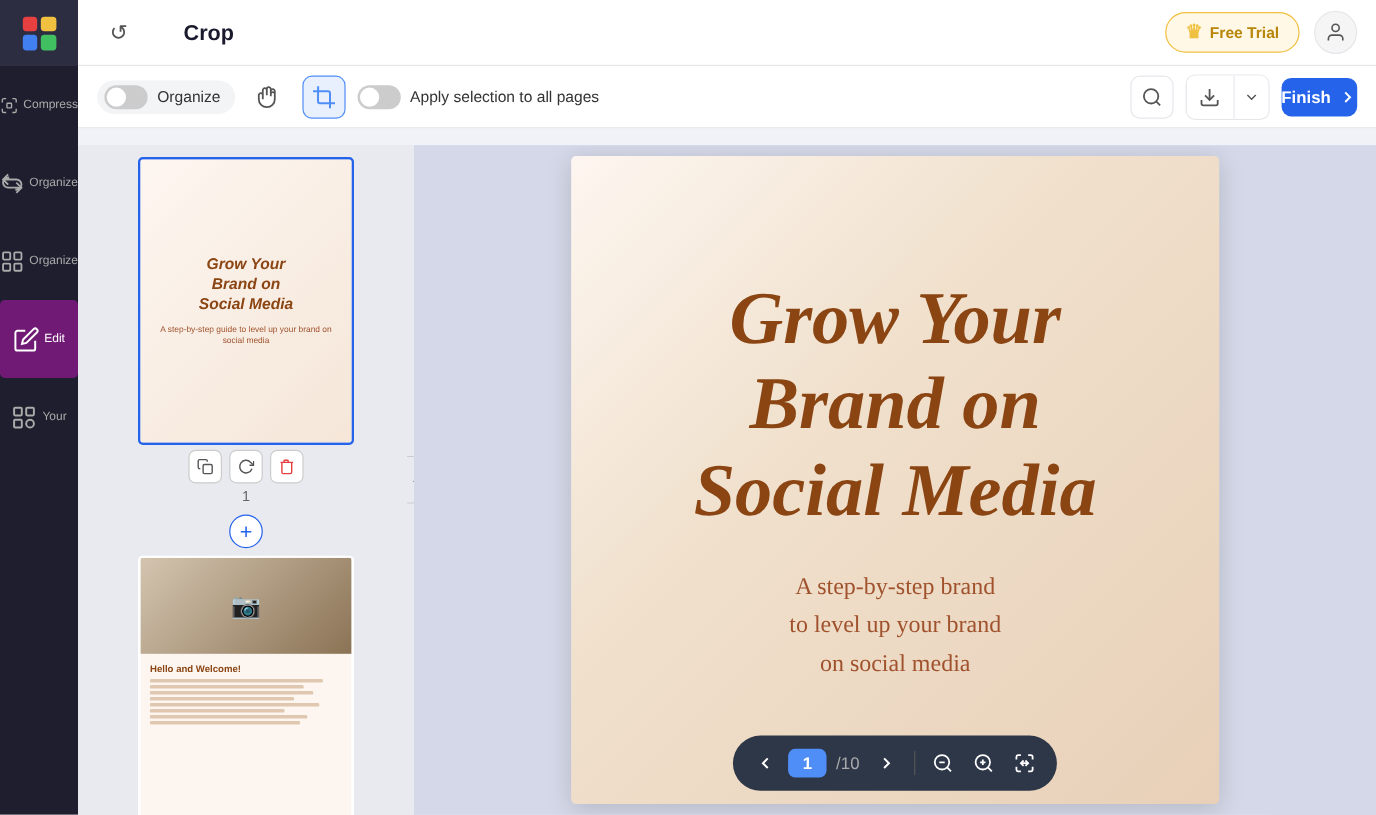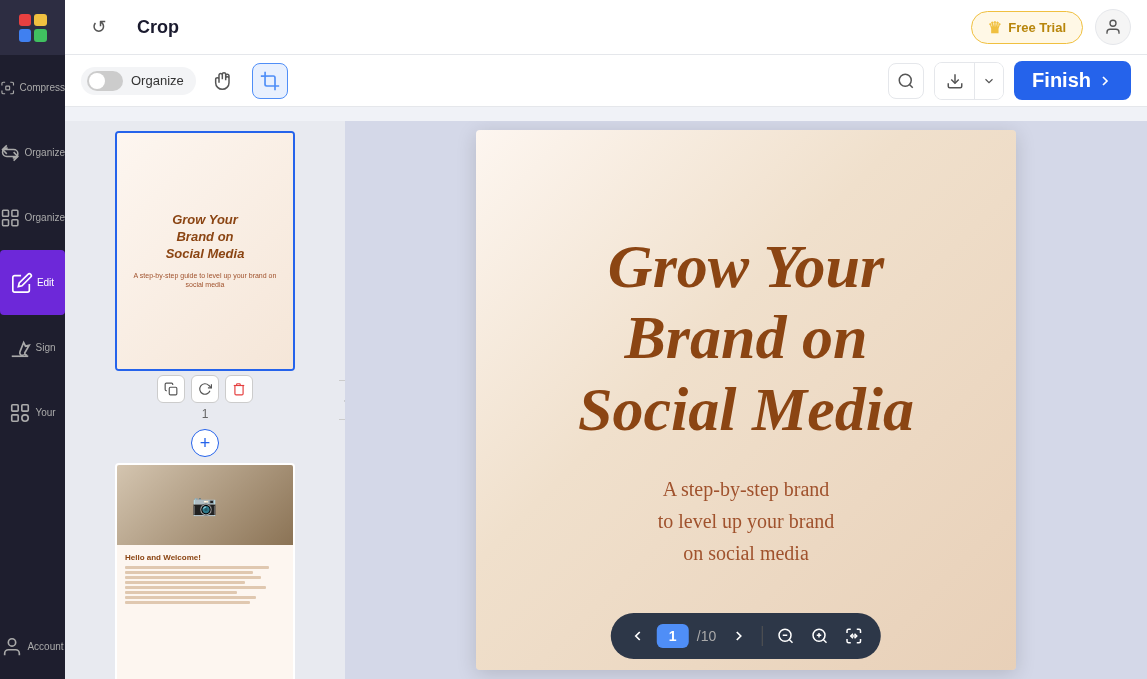--- a/index.html
+++ b/index.html
@@ -44,21 +44,21 @@
       flex-direction: row;
       align-items: center;
       justify-content: center;
       cursor: pointer;
       color: #aaa;
       font-size: 10px;
       gap: 4px;
       border-radius: 4px;
       transition: background 0.15s;
     }
-    .sidebar-item.active { background: #6d28d9; color: #fff; }
+    .sidebar-item.active { background: #701a75; color: #fff; }
     .sidebar-item svg { width: 22px; height: 22px; }
 
     .sidebar-spacer { flex: 1; }
 
     
     .topbar {
       position: absolute;
       top: 0; left: 65px; right: 0;
       height: 55px;
       background: #fff;
@@ -66,21 +66,21 @@
       align-items: center;
       padding: 0 16px;
       gap: 12px;
       border-bottom: 1px solid #e5e7eb;
       z-index: 10;
     }
     .topbar-title {
       font-size: 18px;
       font-weight: 600;
       color: #1a1a2e;
-      margin-left: 8px;
+      margin-left: 24px;
     }
     .topbar-spacer { flex: 1; }
     .free-trial-btn {
       display: flex;
       align-items: center;
       gap: 6px;
       background: #fff8e6;
       border: 1.5px solid #f0c040;
       border-radius: 20px;
       padding: 6px 16px;
@@ -183,22 +183,22 @@
       background: #fff;
       display: flex; align-items: center; justify-content: center;
       cursor: pointer; color: #555; font-size: 12px;
     }
     .finish-btn {
       display: flex; align-items: center; gap: 6px;
       background: #2563eb;
       color: #fff;
       border: none;
       border-radius: 8px;
-      padding: 8px 18px;
-      font-size: 20px;
+      padding: 8px 0;
+      font-size: 14px;
       font-weight: 600;
       cursor: pointer;
     }
 
     
     .main {
       position: absolute;
       top: 107px; left: 65px; right: 0; bottom: 0;
       display: flex;
       margin-top: 14px;
@@ -444,49 +444,35 @@
   </div>
 
   <div class="sidebar-item active">
     <svg viewBox="0 0 24 24" fill="none" stroke="currentColor" stroke-width="1.8">
       <path d="M11 4H4a2 2 0 00-2 2v14a2 2 0 002 2h14a2 2 0 002-2v-7"></path>
       <path d="M18.5 2.5a2.121 2.121 0 013 3L12 15l-4 1 1-4 9.5-9.5z"></path>
     </svg>
     <span>Edit</span>
   </div>
 
-  <div class="sidebar-item">
-    <svg viewBox="0 0 24 24" fill="none" stroke="currentColor" stroke-width="1.8">
-      <path d="M20 19.5c-2 1-4-1.5-2-3.5l4-7-4 1-2-4-4 10c-1 2.5 1 4.5 3 4l-1 1"></path>
-      <path d="M3 21h18"></path>
-    </svg>
-    <span>Sign</span>
-  </div>
 
 
   <div class="sidebar-item">
     <svg viewBox="0 0 24 24" fill="none" stroke="currentColor" stroke-width="1.8">
       <rect x="3" y="3" width="7" height="7" rx="1"></rect>
       <rect x="14" y="3" width="7" height="7" rx="1"></rect>
       <rect x="3" y="14" width="7" height="7" rx="1"></rect>
       <circle cx="17.5" cy="17.5" r="3.5"></circle>
     </svg>
     <span>Your</span>
   </div>
 
   <div class="sidebar-spacer"></div>
 
 
-  <div class="sidebar-item">
-    <svg viewBox="0 0 24 24" fill="none" stroke="currentColor" stroke-width="1.8">
-      <path d="M20 21v-2a4 4 0 00-4-4H8a4 4 0 00-4 4v2"></path>
-      <circle cx="12" cy="7" r="4"></circle>
-    </svg>
-    <span>Account</span>
-  </div>
 </div>
 
 <div class="topbar">
   <button class="toolbar-btn" style="font-size:18px;">↺</button>
   <span class="topbar-title">Crop</span>
   <div class="topbar-spacer"></div>
   <button class="free-trial-btn">
     <span class="crown-icon">♛</span>
     <span>Free Trial</span>
   </button>
@@ -510,20 +496,24 @@
     </svg>
   </button>
 
   <button class="toolbar-btn active">
     <svg viewBox="0 0 24 24" fill="none" stroke="currentColor" stroke-width="2" width="20" height="20">
       <path d="M6.13 1L6 16a2 2 0 002 2h15"></path>
       <path d="M1 6.13L16 6a2 2 0 012 2v15"></path>
     </svg>
   </button>
 
+  <div class="apply-toggle-group">
+    <div class="toggle-switch"></div>
+    <span class="apply-label">Apply selection to all pages</span>
+  </div>
 
   <div class="toolbar-spacer"></div>
 
   <button class="search-btn">
     <svg viewBox="0 0 24 24" fill="none" stroke="currentColor" stroke-width="2" width="18" height="18">
       <circle cx="11" cy="11" r="8"></circle>
       <path d="M21 21l-4.35-4.35"></path>
     </svg>
   </button>
 

